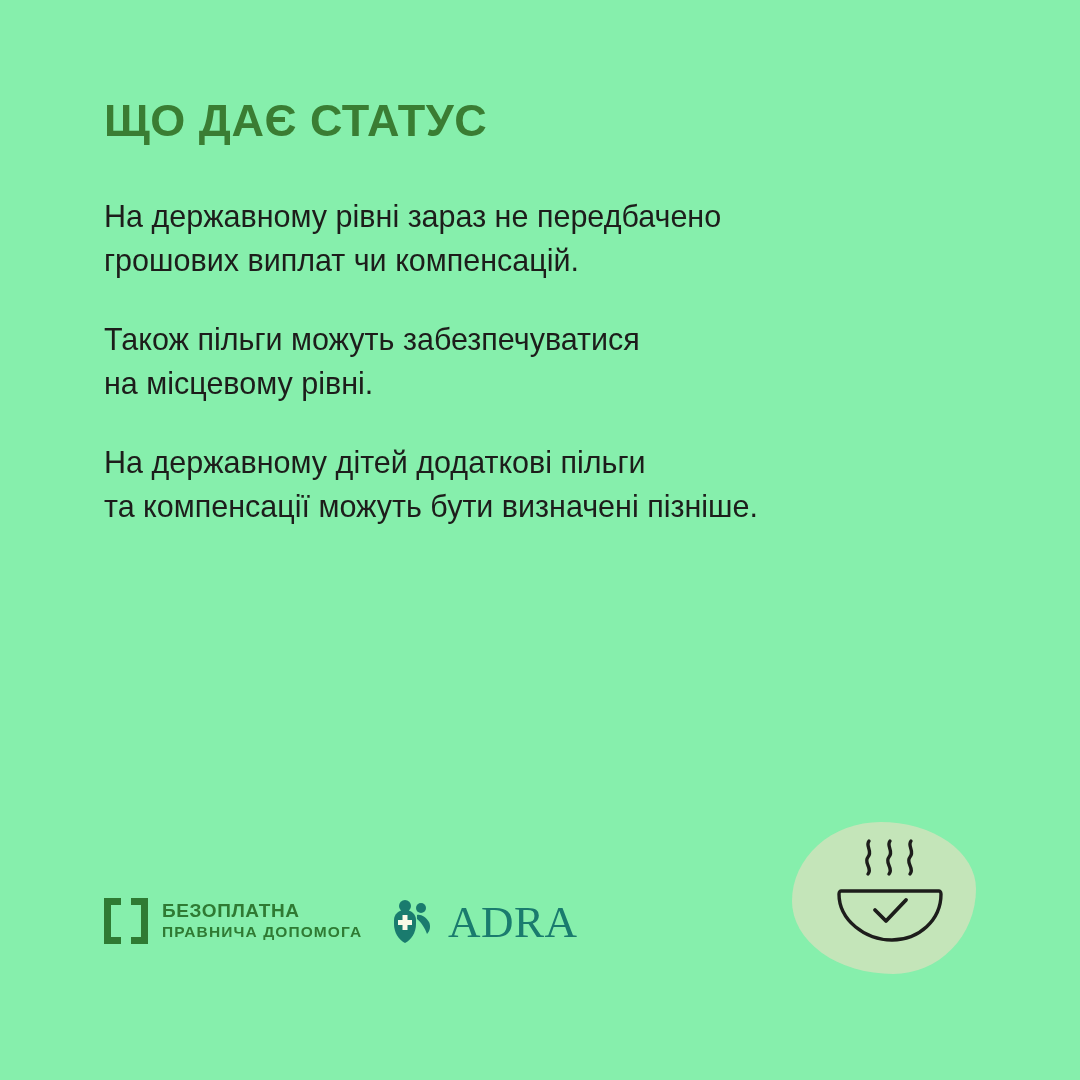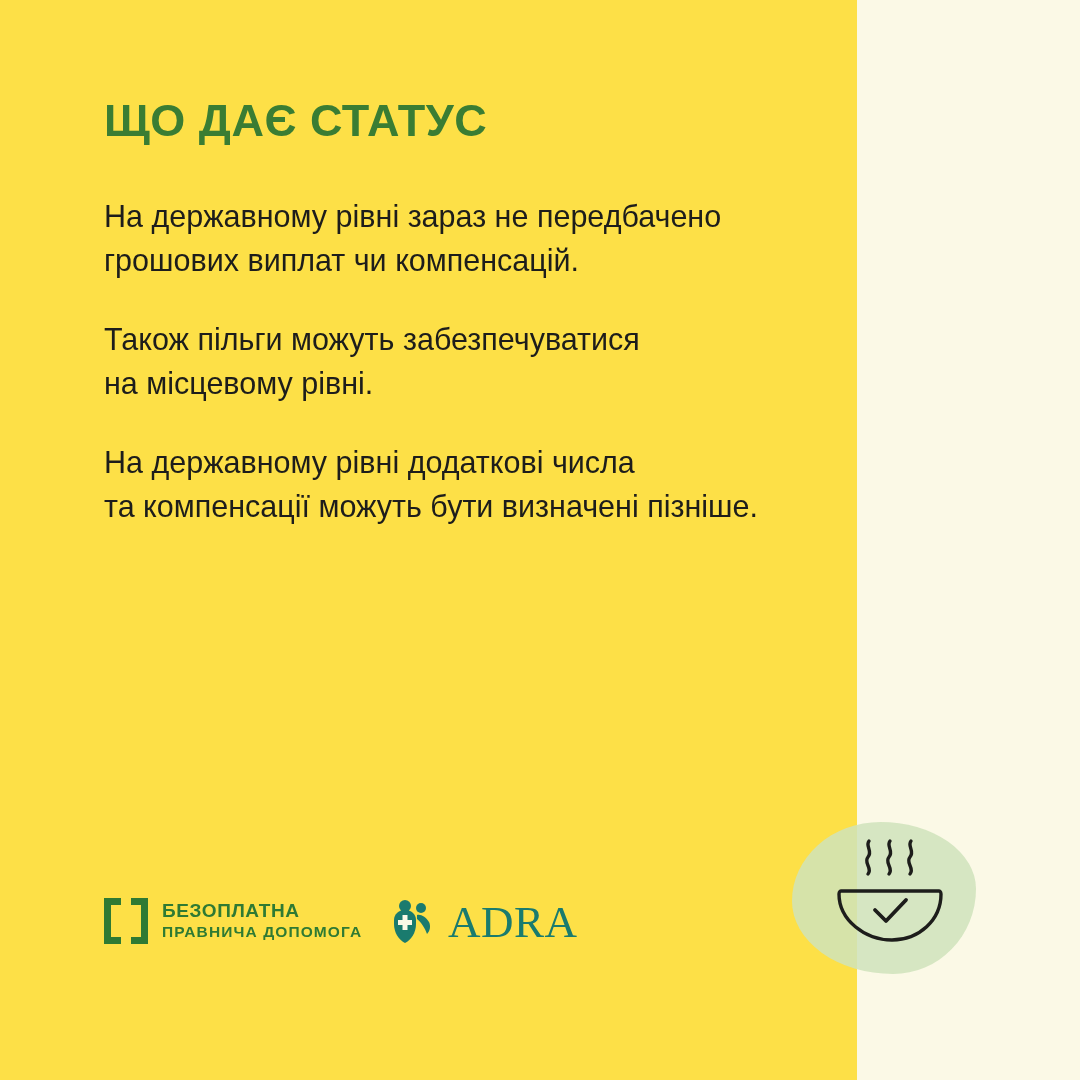--- a/index.html
+++ b/index.html
@@ -11,23 +11,23 @@
     height: 1080px;
     background: #fbf9e6;
     font-family: "Liberation Sans", sans-serif;
     overflow: hidden;
     position: relative;
   }
   .card {
     position: absolute;
     left: 0;
     top: 0;
-    width: 857px;
+    width: 1080px;
     height: 1080px;
-    background: #fde047;
+    background: #86efac;
     box-sizing: border-box;
   }
   .title {
     position: absolute;
     left: 104px;
     top: 96px;
     font-size: 45px;
     font-weight: bold;
     letter-spacing: 0.5px;
     color: #3a7d33;
@@ -124,21 +124,21 @@
 
 <div class="card">
 
   <div class="title">ЩО ДАЄ СТАТУС</div>
 
   <div class="body-block">
     <p class="para"><span>На державному рівні зараз не передбачено
 грошових виплат чи компенсацій.</span></p>
     <p class="para"><span>Також пільги можуть забезпечуватися
 на місцевому рівні.</span></p>
-    <p class="para"><span>На державному рівні додаткові числа
+    <p class="para"><span>На державному дітей додаткові пільги
 та компенсації можуть бути визначені пізніше.</span></p>
   </div>
 
   <div class="logo-bpd">
     <span class="bracket-mark">
       <span class="lb"></span>
         <span class="rb"></span>
     </span>
     <span class="bpd-text">
       <span class="l1">БЕЗОПЛАТНА</span>

